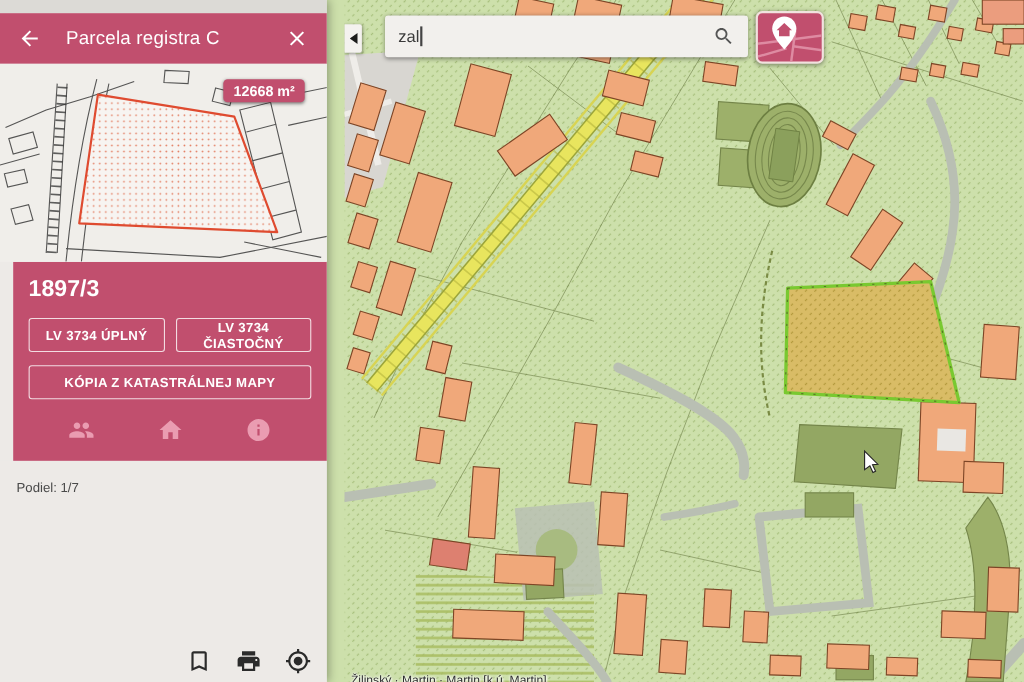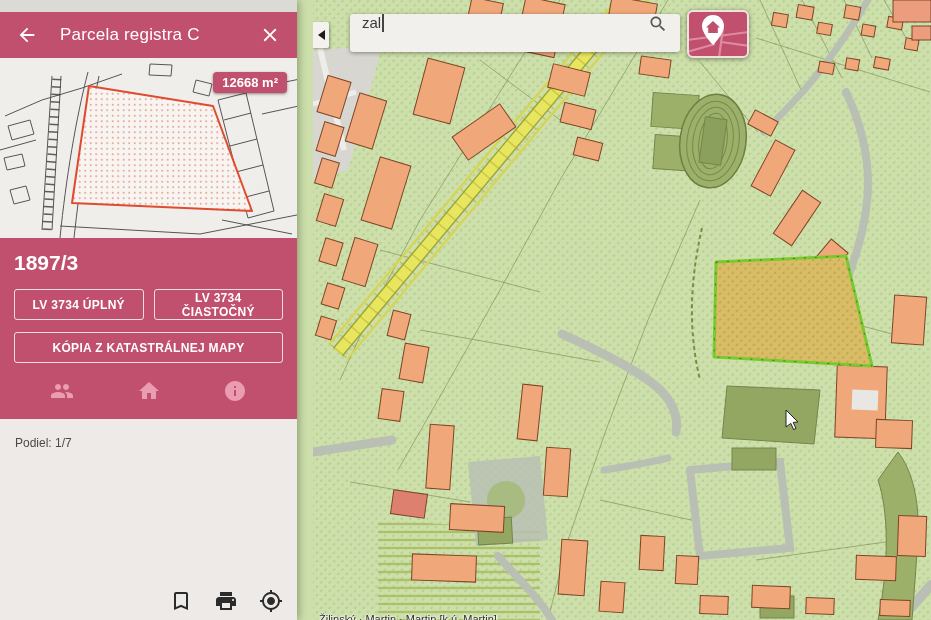--- a/index.html
+++ b/index.html
@@ -10,25 +10,25 @@
   .panel{position:absolute;left:0;top:0;width:297px;height:620px;background:#edeae7;
          z-index:6;box-shadow:2px 0 8px rgba(0,0,0,.3);display:flex;flex-direction:column;}
   .panel-top-strip{height:12px;background:#dcdad6;}
   .panel-header{height:46px;background:#c14f6e;display:flex;align-items:center;
                 padding:0 16px;color:#fff;flex:none;}
   .hdr-icon{width:22px;height:22px;fill:#fff;cursor:pointer;flex:none;}
   .panel-title{flex:1;margin-left:22px;font-size:17px;letter-spacing:.2px;font-weight:500;}
 
   .minimap{position:relative;height:180px;background:#f0eeea;flex:none;overflow:hidden;}
   .minimap svg{position:absolute;left:0;top:0;}
-  .area-badge{position:absolute;top:14px;right:10px;background:#c14f6e;color:#fff;
+  .area-badge{position:absolute;top:14px;right:20px;background:#c14f6e;color:#fff;
               font-size:13px;font-weight:bold;padding:3px 9px;border-radius:4px;
               box-shadow:0 1px 3px rgba(0,0,0,.45);}
 
-  .info{background:#c14f6e;color:#fff;padding:13px 14px 10px 14px;flex:none;}
+  .info{background:#c14f6e;color:#fff;padding:13px 14px 10px 14px;flex:none;margin-left:12px;}
   .parcel-number{font-size:21px;font-weight:bold;}
   .parcel-subtitle{font-size:12.5px;margin-top:4px;opacity:.95;}
   .btn-row{display:flex;gap:10px;margin-top:14px;}
   .o-btn{flex:1;background:transparent;border:1.5px solid rgba(255,255,255,.8);
          border-radius:3px;color:#fff;font-size:12px;font-weight:bold;letter-spacing:.3px;
          height:31px;font-family:"Liberation Sans",sans-serif;cursor:pointer;
          display:flex;align-items:center;justify-content:center;}
   .o-btn.full{margin-top:12px;width:100%;}
   .pink-actions{display:flex;justify-content:space-between;padding:16px 36px 6px 36px;}
   .pink-actions .act{width:24px;height:24px;fill:#ea9cb1;cursor:pointer;}
@@ -36,21 +36,21 @@
   .owner{background:#edeae7;padding:13px 15px;flex:1;position:relative;}
   .address{color:#3f6fd1;font-size:13px;line-height:1.35;cursor:pointer;}
   .share{color:#4a4a4a;font-size:12px;margin-top:4px;}
   .footer-icons{position:absolute;right:14px;bottom:7px;display:flex;gap:21px;}
   .footer-icons .fi{width:24px;height:24px;fill:#2b2b2b;cursor:pointer;}
 
   
   .map{position:absolute;left:313px;top:0;width:618px;height:620px;overflow:hidden;}
   .map > svg.canvas{position:absolute;left:0;top:0;}
   .search-bar{position:absolute;left:37px;top:14px;width:330px;height:38px;background:#f2f0ed;
-              border-radius:3px;box-shadow:0 1px 4px rgba(0,0,0,.4);display:flex;
+              border-radius:3px;box-shadow:0 1px 4px rgba(0,0,0,.4);display:flex;align-items:center;
               padding:0 12px;box-sizing:border-box;cursor:text;z-index:4;}
   .search-text{font-size:15px;color:#3a3a3a;}
   .caret{display:inline-block;width:1.5px;height:18px;background:#444;margin-left:1px;vertical-align:middle;}
   .search-icon{margin-left:auto;width:20px;height:20px;fill:#555;cursor:pointer;}
   .collapse-tab{position:absolute;left:0;top:22px;width:16px;height:26px;background:#f4f2ef;
                 border-radius:0 2px 2px 0;box-shadow:1px 1px 3px rgba(0,0,0,.35);
                 display:flex;align-items:center;justify-content:center;cursor:pointer;z-index:4;}
   .collapse-tab .tri{width:0;height:0;border-top:5px solid transparent;border-bottom:5px solid transparent;
                      border-right:7px solid #1c1c1c;}
   .basemap-btn{position:absolute;left:374px;top:10px;width:62px;height:48px;background:#c14f6e;

